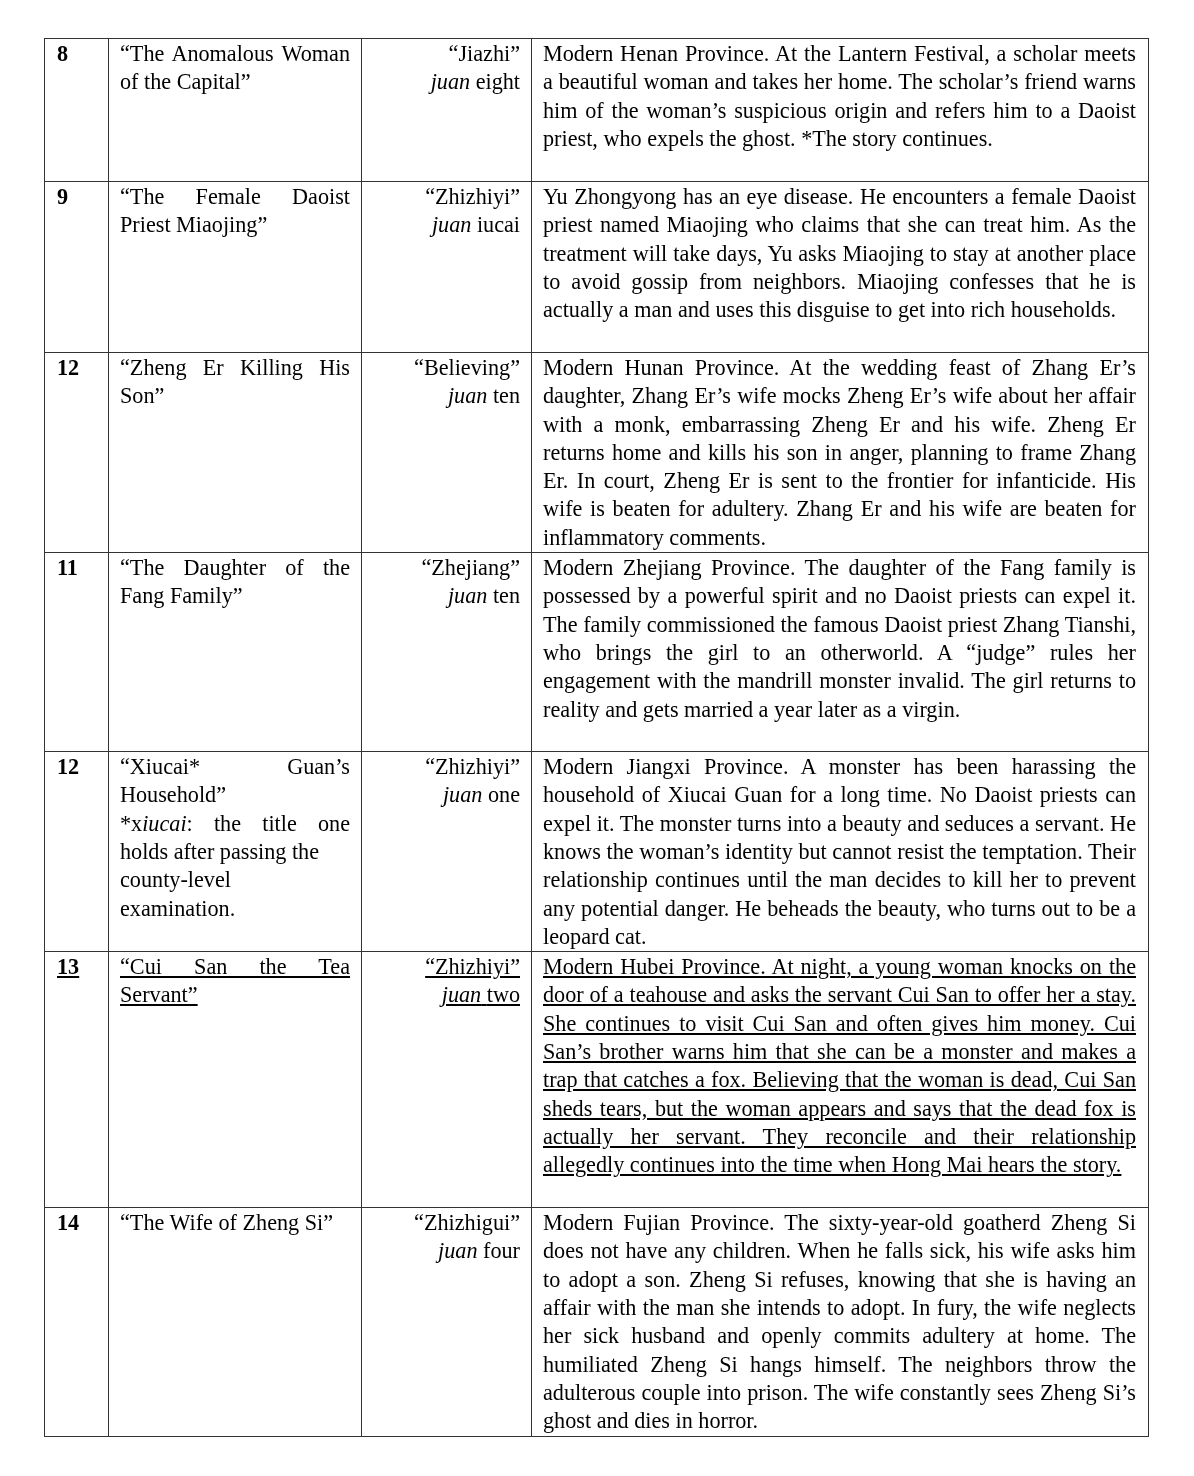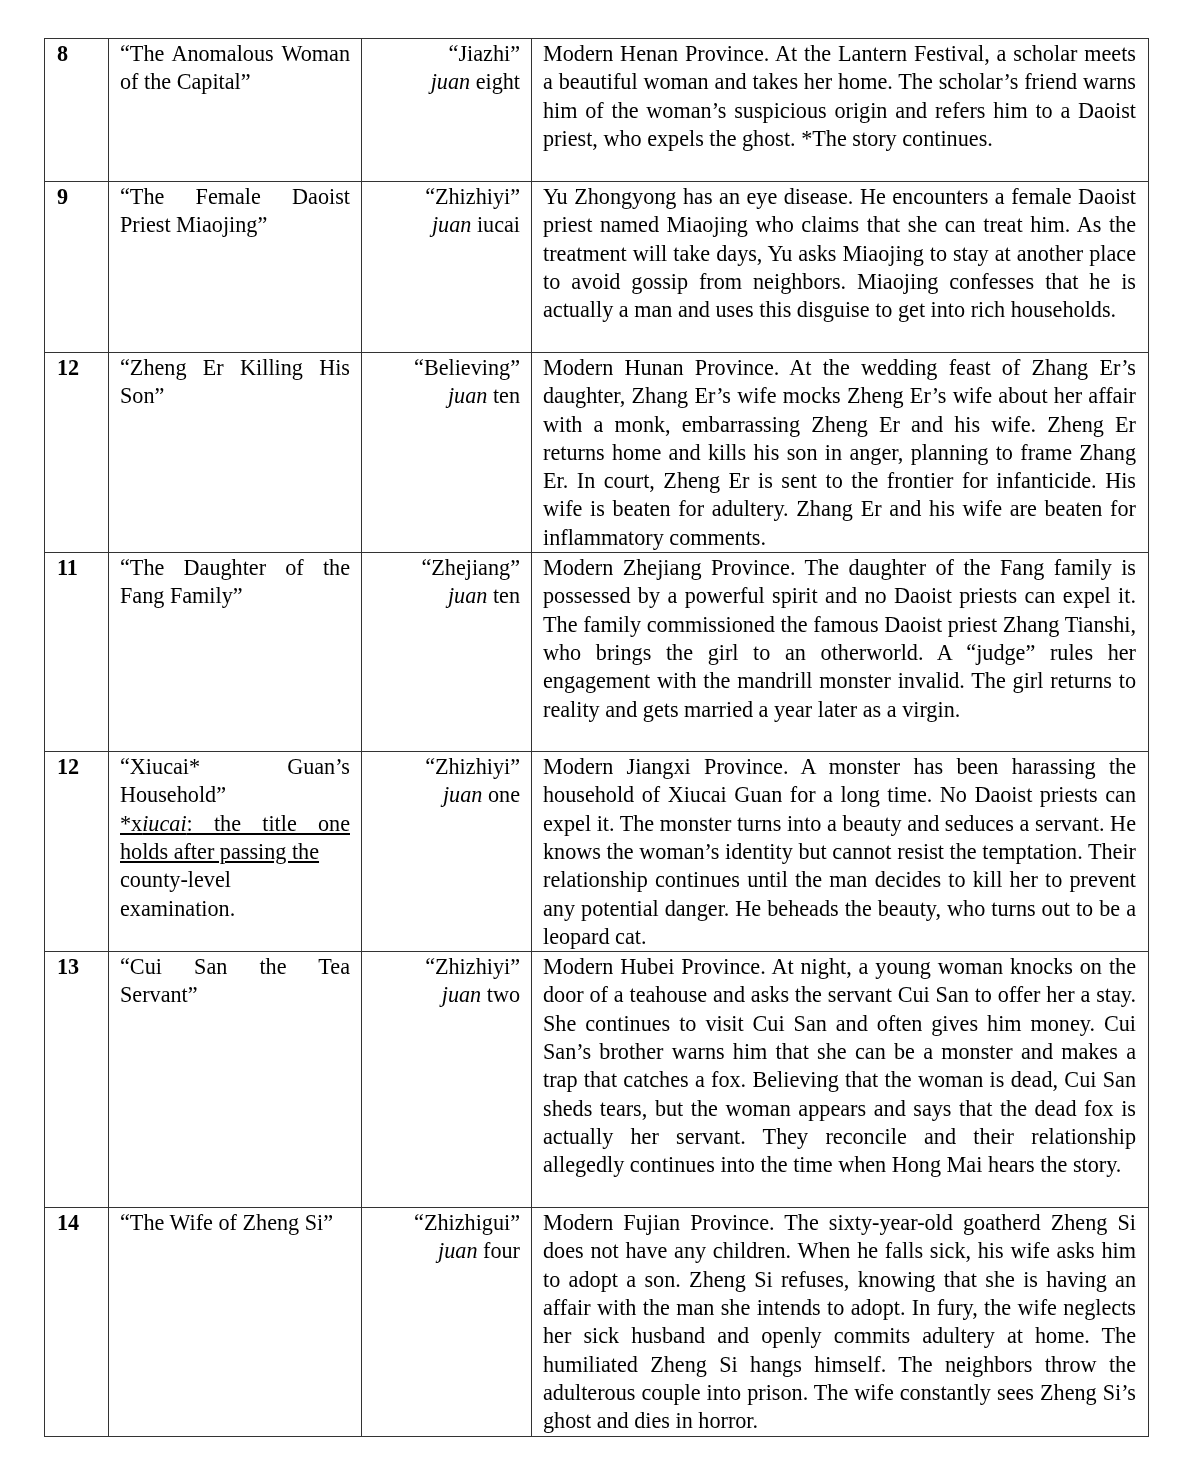--- a/index.html
+++ b/index.html
@@ -19,31 +19,31 @@
       border: 1.3px solid #333;
       vertical-align: top;
       padding: 1px 11px 0 11px;
     }
     .doc-table td.num { font-weight: bold; padding-left: 12px; }
     .doc-table td.title, .doc-table td.summary { text-align: justify; }
     .doc-table td.title { }
     .doc-table td.summary { padding-right: 12px; }
     .doc-table td.source { padding-left: 10px; text-align: right; }
     .title-line { display: block; }
-    .note { display: block; text-align: justify; text-decoration: underline; }
+    .note { display: block; text-align: justify; }
     col.c1 { width: 64px; }
     col.c2 { width: 253px; }
     col.c3 { width: 170px; }
     col.c4 { width: 617px; }
     tr.r8  { height: 143px; }
     tr.r9  { height: 171px; }
     tr.r10 { height: 199px; }
     tr.r11 { height: 199px; }
     tr.r12 { height: 198px; margin-left: 12px; }
-    tr.r13 { height: 256px; }
+    tr.r13 { height: 256px; text-decoration: underline; }
     tr.r14 { height: 228px; }
     em { font-style: italic; }
   </style>
 </head>
 <body>
 
 <table class="doc-table">
   <colgroup>
     <col class="c1">
       <col class="c2">

